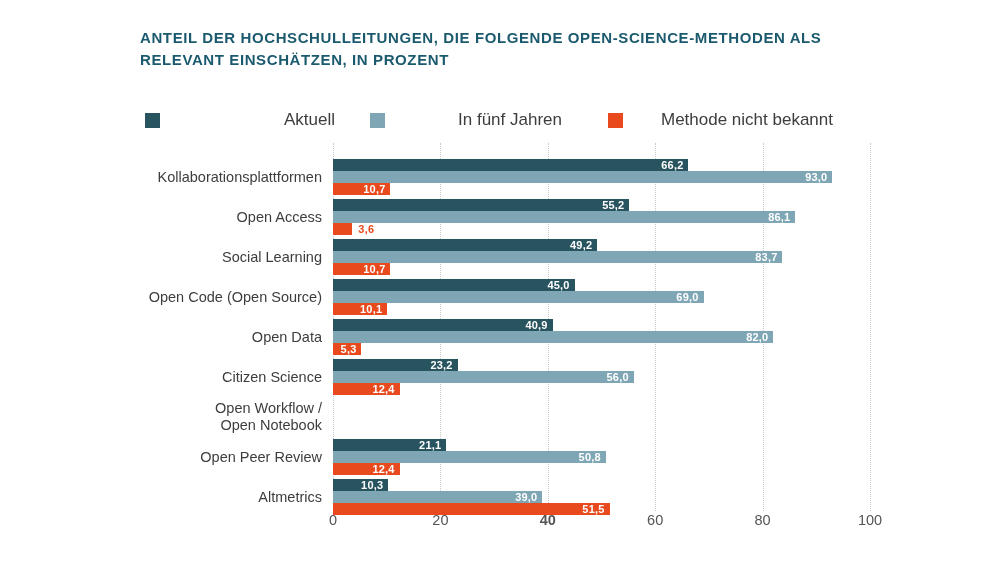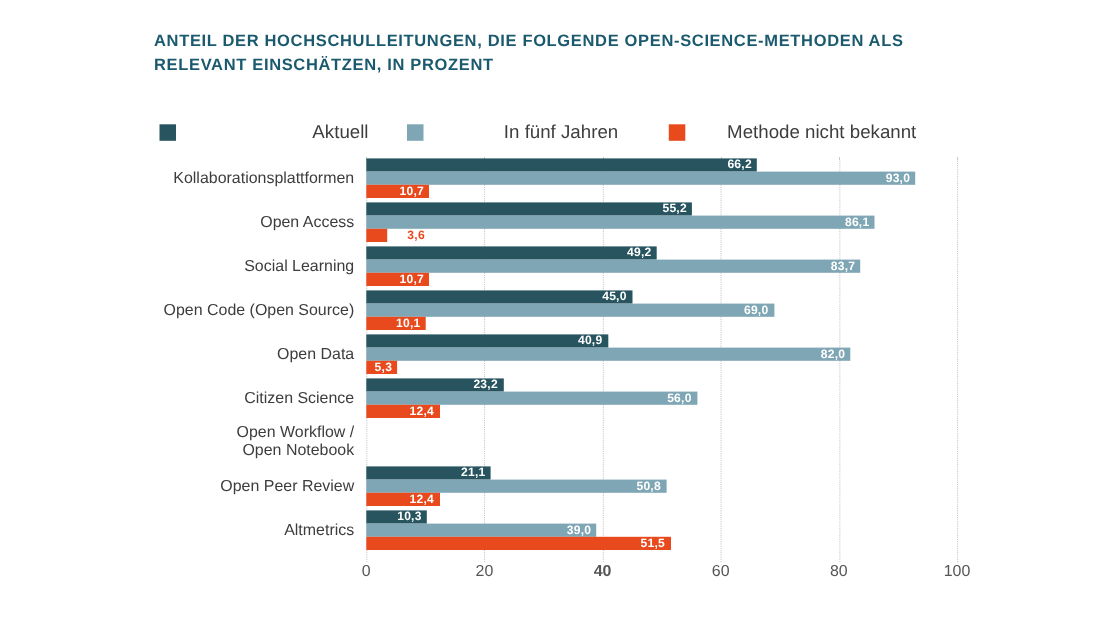--- a/index.html
+++ b/index.html
@@ -62,21 +62,21 @@
   .gridline {
     position: absolute;
     top: 0;
     width: 0;
     height: 100%;
     border-left: 1px dotted #c8c8c8;
   }
   .rows {
     position: absolute;
     left: 140px;
-    top: 142px;
+    top: 157px;
     width: 730px;
   }
   .row {
     display: flex;
     height: 40px;
     align-items: center;
   }
   .cat-label {
     width: 182px;
     flex: 0 0 182px;
@@ -182,21 +182,21 @@
           <div class="bar-track">
             <div class="bar" style="width: 55.2%; background: rgb(39, 84, 95);"></div>
             <span class="bar-value" style="right: calc(44.8% + 5px); color: rgb(255, 255, 255);">55,2</span>
           </div>
           <div class="bar-track">
             <div class="bar" style="width: 86.1%; background: rgb(127, 166, 180);"></div>
             <span class="bar-value" style="right: calc(13.9% + 5px); color: rgb(255, 255, 255);">86,1</span>
           </div>
           <div class="bar-track">
             <div class="bar" style="width: 3.6%; background: rgb(232, 73, 29);"></div>
-            <span class="bar-value" style="left: calc(3.6% + 6px); color: rgb(232, 73, 29); margin-left: 12px;">3,6</span>
+            <span class="bar-value" style="left: calc(3.6% + 6px); color: rgb(232, 73, 29);">3,6</span>
           </div>
         </div>
       </div>
       <div class="row">
         <div class="cat-label">Social Learning</div>
         <div class="bars">
           <div class="bar-track">
             <div class="bar" style="width: 49.2%; background: rgb(39, 84, 95);"></div>
             <span class="bar-value" style="right: calc(50.8% + 5px); color: rgb(255, 255, 255);">49,2</span>
           </div>

